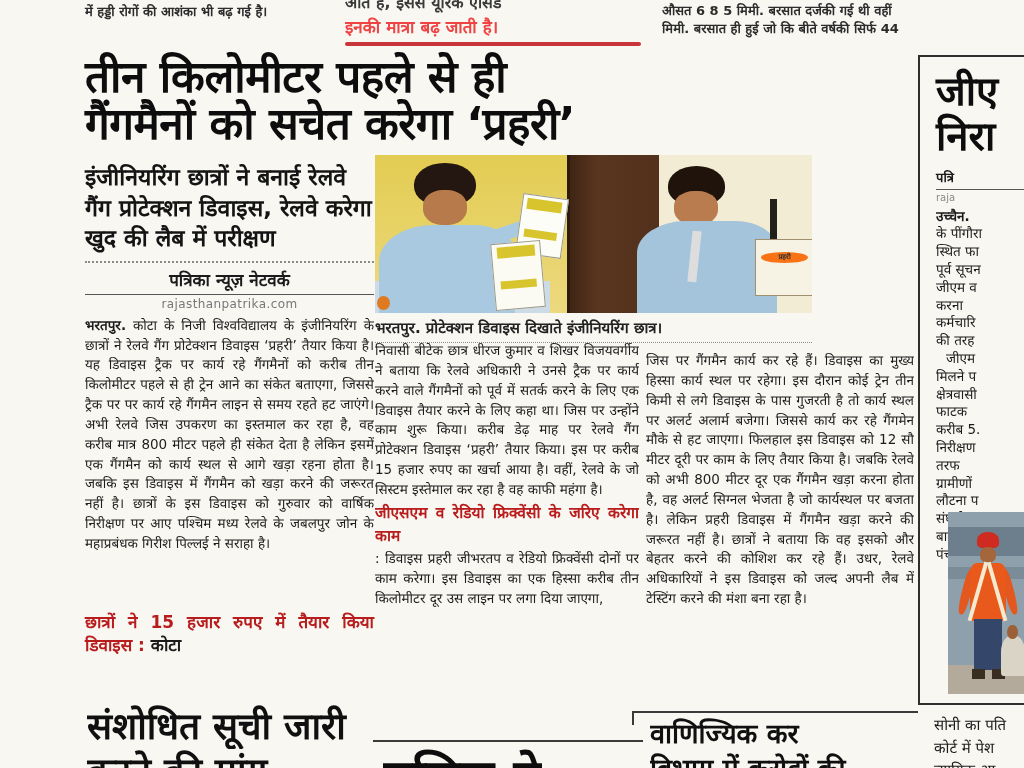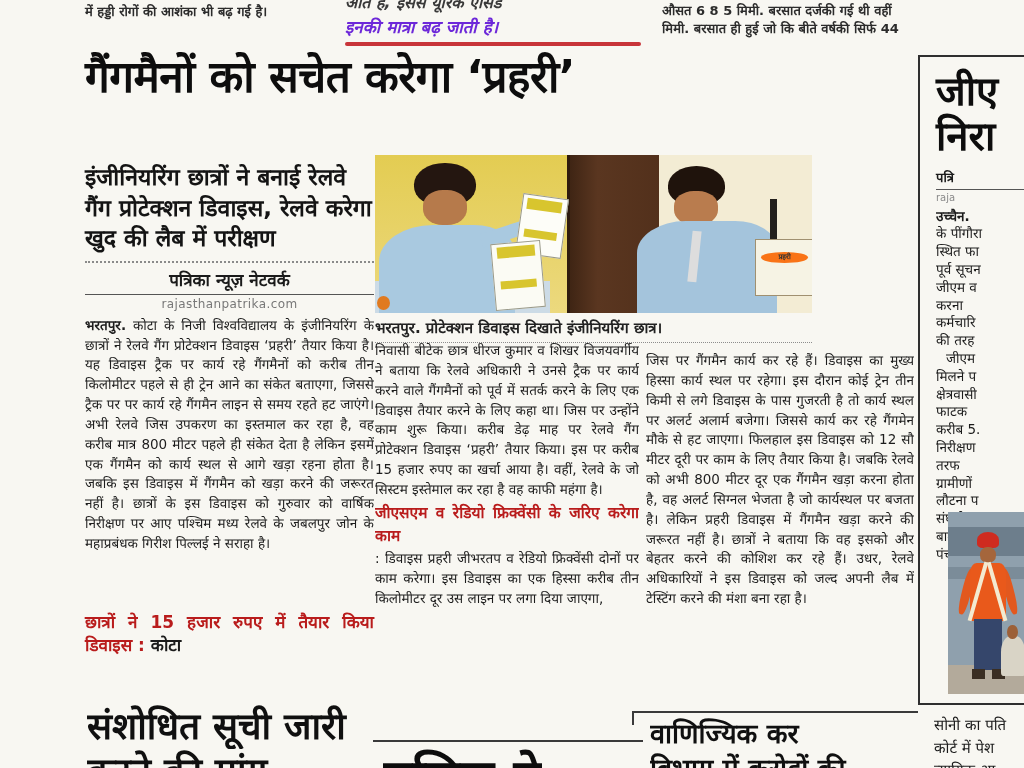--- a/index.html
+++ b/index.html
@@ -10,23 +10,23 @@
   }
   .abs { position:absolute; }
   .nowrap { white-space:nowrap; overflow:hidden; }
   .jus { text-align:justify; }
   .bold { font-weight:700; }
   .red { color:#b91c1c; }
 
   
   .ts { font-size:13px; line-height:1.4; font-weight:600; color:#2c2c2c; }
   #ts-left { left:85px; top:3px; width:262px; }
-  #ts-mid { left:345px; top:0; width:306px; height:48px; overflow:hidden;font-style:italic; }
+  #ts-mid { left:345px; top:0; width:306px; height:48px; overflow:hidden; }
   #ts-mid-clip { margin-top:-9px; font-size:16px; font-weight:700; white-space:nowrap; color:#3a3a3a; }
-  #ts-mid-main { font-size:17px; font-weight:700; margin-top:2px; color:#6d28d9; }
+  #ts-mid-main { font-size:17px; font-weight:700; margin-top:2px; color:#ef4444; }
   #ts-mid-underline { width:296px; height:4px; background:#c8353a; margin-top:4px; border-radius:2px; }
   #ts-right { left:662px; top:2px; width:362px; overflow:hidden; }
 
   
   #headline { left:85px; top:54px; width:842px; font-size:44px; font-weight:700;
     line-height:1.06; color:#0d0d0d; letter-spacing:-0.5px; }
 
   
   #col1 { left:85px; top:162px; width:289px; }
   #col1-subhead { font-size:23px; font-weight:700; line-height:1.33; color:#141414; }
@@ -79,20 +79,21 @@
   <div id="ts-mid-main">इनकी मात्रा बढ़ जाती है।</div>
   <div id="ts-mid-underline"></div>
 </div>
 
 <div class="abs ts" id="ts-right">
   <div class="nowrap">औसत 6 8 5 मिमी. बरसात दर्जकी गई थी वहीं</div>
   <div class="nowrap">मिमी. बरसात ही हुई जो कि बीते वर्षकी सिर्फ 44</div>
 </div>
 
 <div class="abs" id="headline">
+  <div>तीन किलोमीटर पहले से ही</div>
   <div>गैंगमैनों को सचेत करेगा ‘प्रहरी’</div>
 </div>
 
 <div class="abs" id="col1">
   <div id="col1-subhead">इंजीनियरिंग छात्रों ने बनाई रेलवे गैंग प्रोटेक्शन डिवाइस, रेलवे करेगा खुद की लैब में परीक्षण</div>
   <div class="dotted-sep"></div>
   <div id="col1-byline">पत्रिका न्यूज़ नेटवर्क</div>
   <div class="thin-rule"></div>
   <div id="col1-site">rajasthanpatrika.com</div>
   <div class="body-text jus" id="col1-body">

